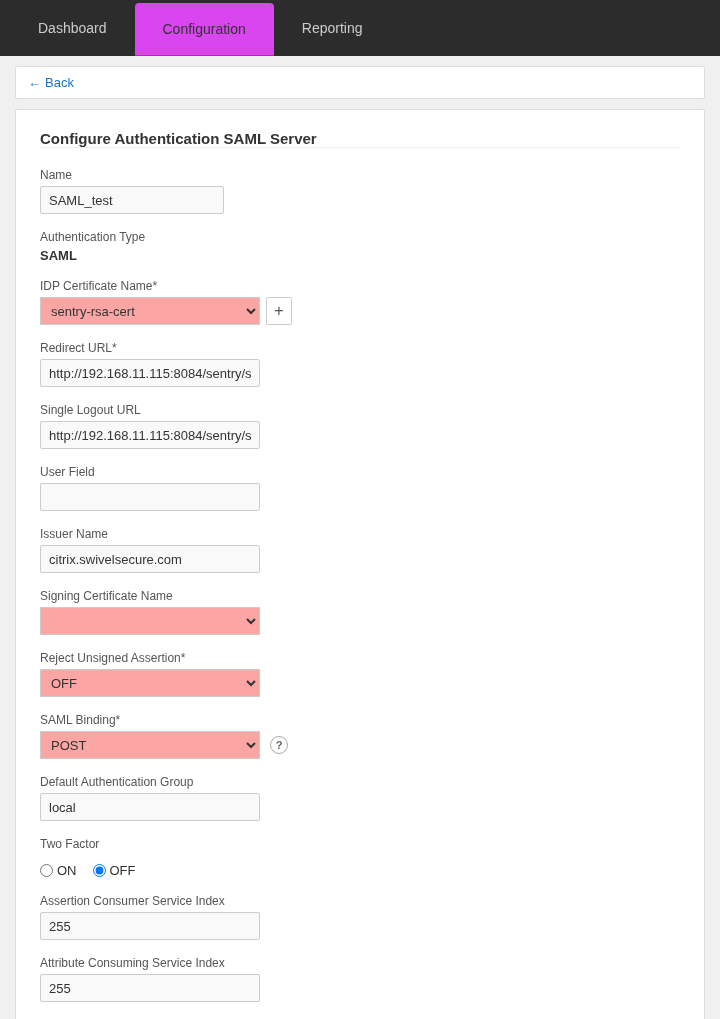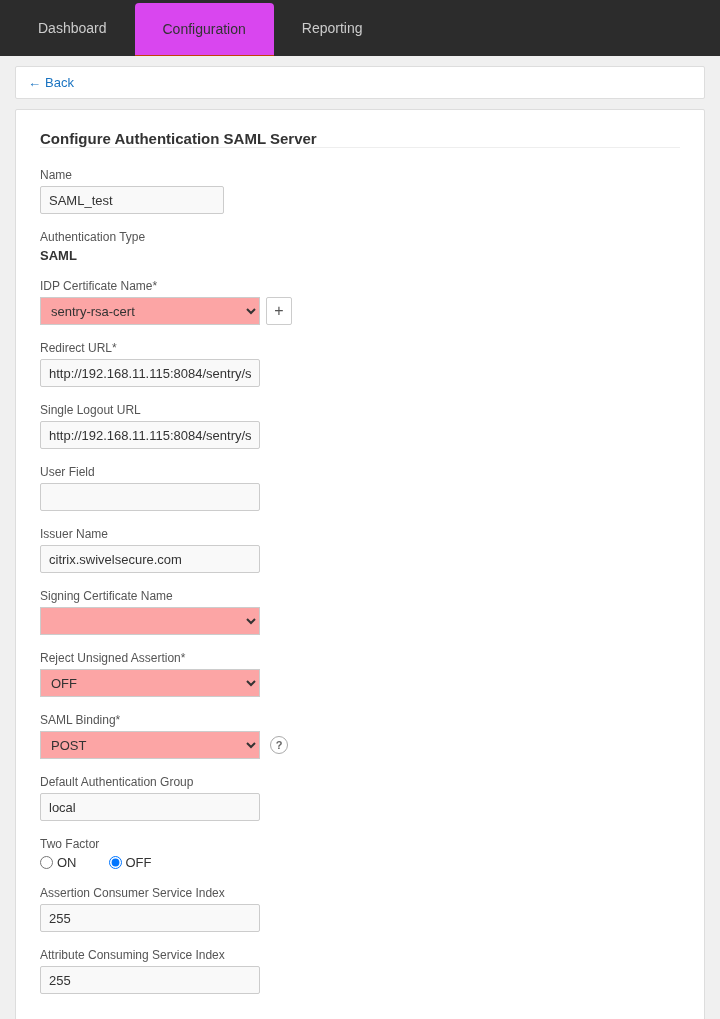--- a/index.html
+++ b/index.html
@@ -148,22 +148,22 @@
       font-size: 11px;
       cursor: pointer;
       margin-left: 4px;
       font-weight: bold;
     }
 
     
     .radio-group {
       display: flex;
       align-items: center;
-      gap: 32px;
-      margin-top: 4px;
+      gap: 16px;
+      margin-top: 12px;
     }
     .radio-label {
       display: flex;
       align-items: center;
       gap: 4px;
       font-size: 13px;
       cursor: pointer;
     }
     input[type="radio"] { cursor: pointer; }
   </style>

